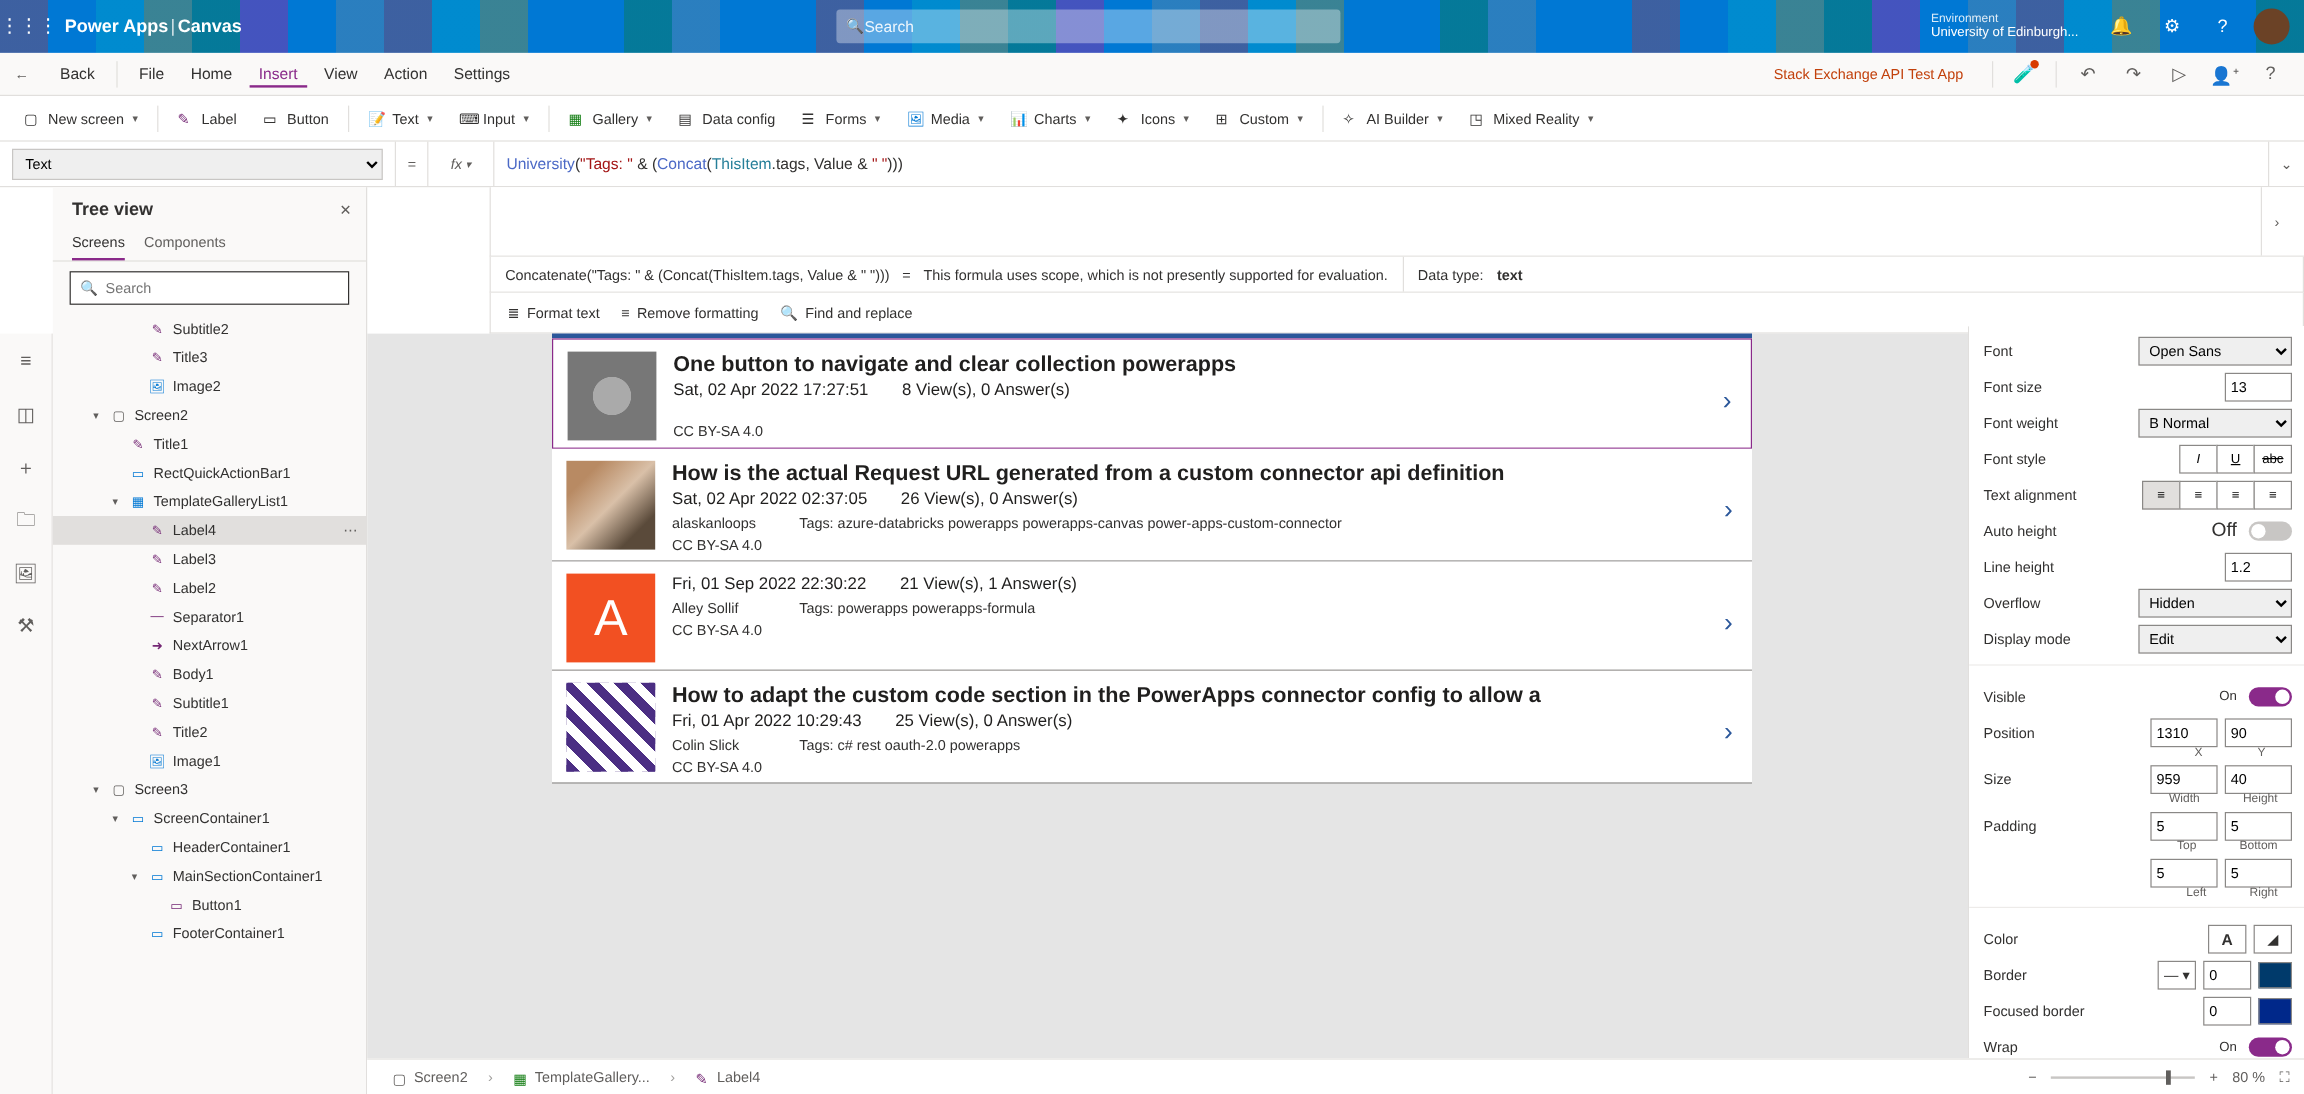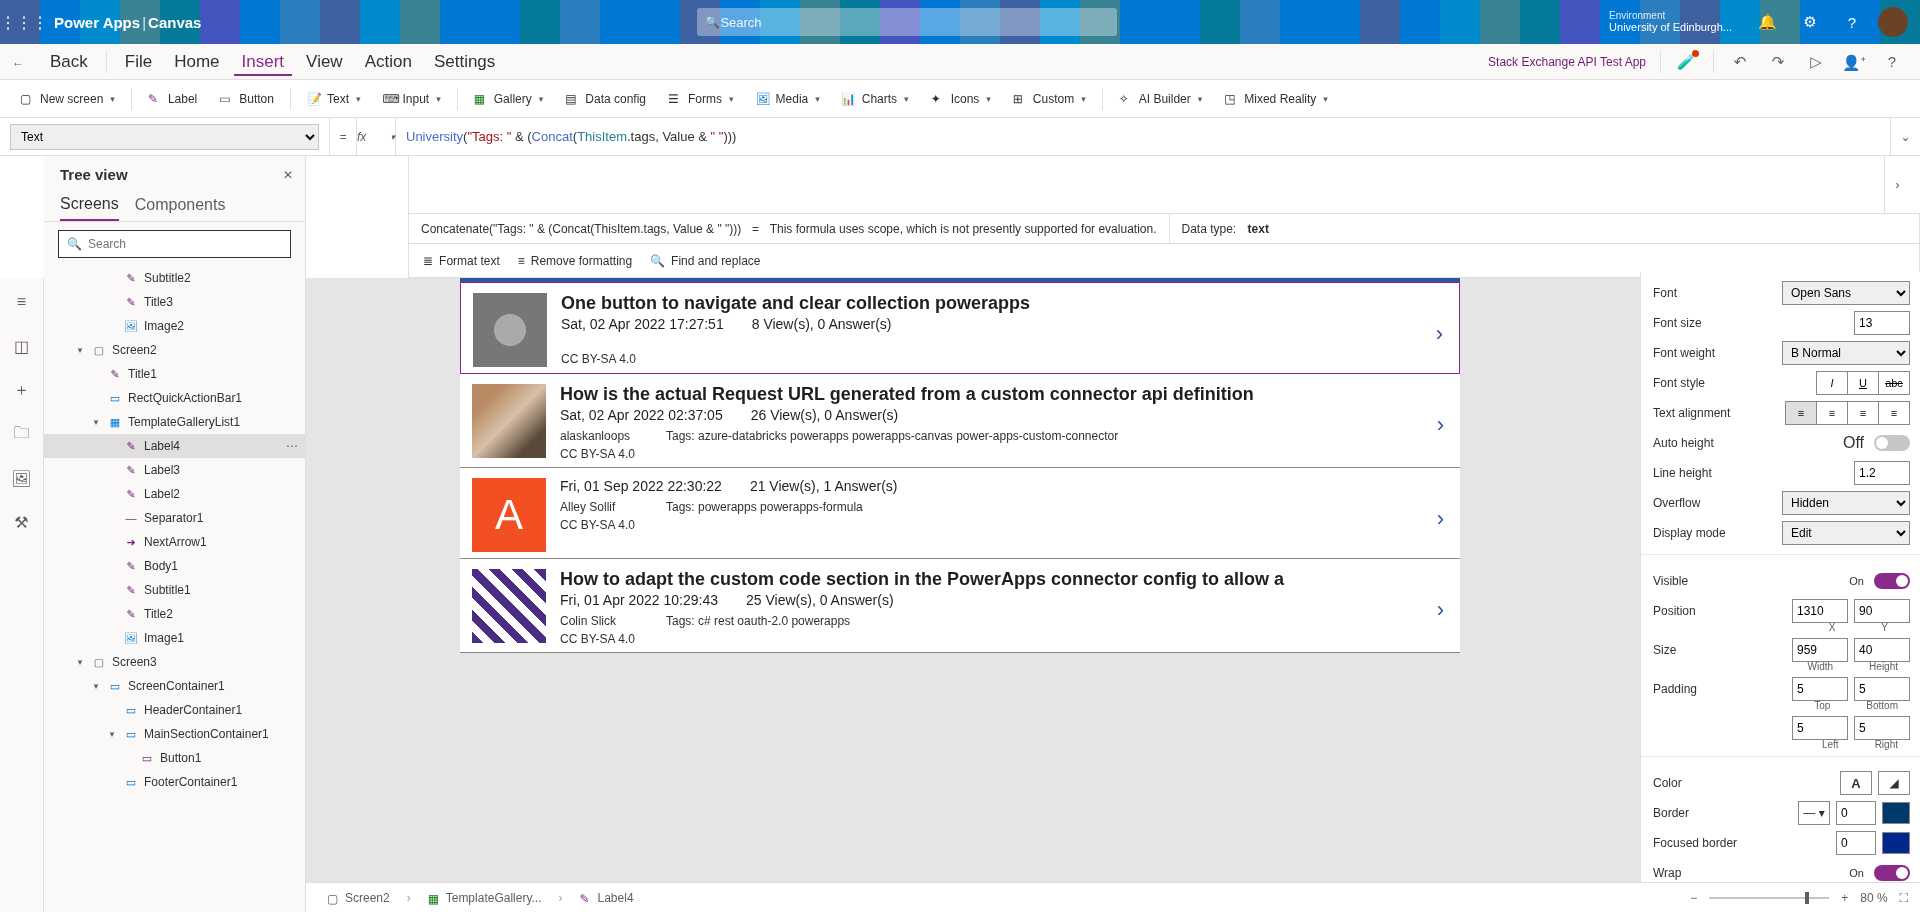--- a/index.html
+++ b/index.html
@@ -23,41 +23,41 @@
 .tb-search input::placeholder { color: #fff; opacity: .9; }
 .tb-right { margin-left: auto; display: flex; align-items: center; gap: 10px; padding-right: 12px; }
 .env { font-size: 11px; line-height: 1.15; padding-right: 10px; }
 .env .lbl { opacity: .85; font-size: 10px; }
 .tb-ico { width: 32px; height: 32px; display: flex; align-items: center; justify-content: center; cursor: pointer; font-size: 15px; }
 .avatar { width: 30px; height: 30px; border-radius: 50%; background: #6b4226; }
 
 
 .menubar { height: 36px; background: #faf9f8; border-bottom: 1px solid #e1dfdd; display: flex; align-items: center; padding: 0 12px; gap: 6px; }
 .mb-back { width: 24px; cursor: pointer; color: #605e5c; }
-.mb-item { padding: 4px 8px; cursor: pointer; color: #323130; font-size: 17px; }
+.mb-item { padding: 4px 8px; cursor: pointer; color: #323130; font-size: 13px; }
 .mb-item.active { color: #8a2a8a; border-bottom: 2px solid #8a2a8a; padding-bottom: 2px; }
 .mb-spacer { flex: 1; }
-.mb-appname { color: #701a75; margin-right: 4px; font-size: 12px; }
+.mb-appname { color: #c2410c; margin-right: 14px; font-size: 12px; }
 .mb-divider { width: 1px; height: 22px; background: #e1dfdd; margin: 0 4px; }
 .mb-ico { width: 32px; height: 32px; display: flex; align-items: center; justify-content: center; cursor: pointer; color: #605e5c; font-size: 15px; position: relative; }
 .badge::after { content: ""; position: absolute; top: 4px; right: 4px; width: 7px; height: 7px; background: #d83b01; border-radius: 50%; }
 
 
 .ribbon { height: 38px; background: #fff; border-bottom: 1px solid #e1dfdd; display: flex; align-items: center; padding: 0 12px; gap: 6px; font-size: 12px; color: #323130; }
 .rb-item { display: flex; align-items: center; gap: 6px; padding: 4px 8px; cursor: pointer; border-radius: 3px; }
 .rb-ico { width: 14px; height: 14px; display: inline-block; }
 .rb-divider { width: 1px; height: 22px; background: #e1dfdd; margin: 0 2px; }
 .chev { font-size: 9px; color: #605e5c; margin-left: 1px; }
 
 
 .proprow { height: 38px; display: flex; align-items: stretch; border-bottom: 1px solid #e1dfdd; }
 .prop-select { width: 330px; border-right: 1px solid #e1dfdd; display: flex; align-items: center; padding: 0 10px; }
 .prop-select select { flex: 1; border: 1px solid #c8c6c4; height: 26px; font-size: 12px; padding: 0 6px; }
 .eq { width: 26px; display: flex; align-items: center; justify-content: center; color: #605e5c; font-style: italic; }
-.fx { width: 40px; display: flex; align-items: center; justify-content: space-between; gap: 2px; font-style: italic; color: #605e5c; border-left: 1px solid #e1dfdd; border-right: 1px solid #e1dfdd; cursor: pointer; }
+.fx { width: 56px; display: flex; align-items: center; justify-content: center; gap: 2px; font-style: italic; color: #605e5c; border-left: 1px solid #e1dfdd; border-right: 1px solid #e1dfdd; cursor: pointer; }
 .formula { flex: 1; display: flex; align-items: center; padding: 0 10px; font-family: Consolas, monospace; font-size: 13px; color: #323130; white-space: pre; overflow: hidden; }
 .token-fn { color: #4b69c6; }
 .token-str { color: #a31515; }
 .token-scope { color: #267f99; }
 .fb-expand { width: 30px; border-left: 1px solid #e1dfdd; display: flex; align-items: center; justify-content: center; cursor: pointer; color: #605e5c; }
 
 
 .intel1 { margin-left: 408px; height: 58px; background: #fff; border: 1px solid #e1dfdd; border-top: none; border-right: none; display: flex; align-items: flex-start; padding: 0 10px; }
 .intel1 .right-caret { width: 26px; align-self: stretch; display: flex; align-items: center; justify-content: center; color: #605e5c; cursor: pointer; border-left: 1px solid #e1dfdd; margin-left: auto; }
 .intel-info { height: 30px; background: #fff; border: 1px solid #e1dfdd; border-top: none; display: flex; align-items: center; font-size: 12px; color: #323130; margin-left: 408px; }
@@ -70,21 +70,21 @@
 .cols { display: flex; height: calc(100% - 44px - 36px - 38px - 38px - 58px - 30px - 34px); }
 
 
 .rail { width: 44px; background: #faf9f8; border-right: 1px solid #e1dfdd; display: flex; flex-direction: column; align-items: center; padding-top: 8px; gap: 12px; }
 .rail .ri { width: 32px; height: 32px; display: flex; align-items: center; justify-content: center; cursor: pointer; color: #605e5c; font-size: 16px; }
 
 
 .tree { width: 262px; border-right: 1px solid #e1dfdd; background: #faf9f8; display: flex; flex-direction: column; margin-top: -122px; z-index: 2; }
 .tree-head { display: flex; align-items: center; justify-content: space-between; padding: 10px 12px 4px 16px; }
 .tree-head h3 { font-size: 15px; font-weight: 600; }
-.tree-tabs { display: flex; gap: 16px; padding: 0 16px; border-bottom: 1px solid #e1dfdd; font-size: 16px; align-items: center; }
+.tree-tabs { display: flex; gap: 16px; padding: 0 16px; border-bottom: 1px solid #e1dfdd; font-size: 12px; }
 .tree-tab { padding: 8px 0 6px; cursor: pointer; color: #605e5c; }
 .tree-tab.active { color: #323130; border-bottom: 2px solid #8a2a8a; }
 .tree-search { padding: 8px 14px; }
 .tree-search .box { border: 1px solid #323130; height: 28px; display: flex; align-items: center; padding: 0 8px; gap: 6px; background: #fff; }
 .tree-search input { border: none; outline: none; flex: 1; font-size: 12px; }
 .tree-list { flex: 1; overflow-y: auto; padding: 0 0 6px 0; }
 .tn { display: flex; align-items: center; gap: 6px; height: 24px; padding-right: 6px; cursor: pointer; white-space: nowrap; }
 .tn .caret { width: 12px; text-align: center; color: #605e5c; font-size: 9px; }
 .tn .ico { width: 14px; height: 14px; display: inline-flex; align-items: center; justify-content: center; color: #742774; font-size: 11px; }
 .tn .ico.lay { color: #0078d4; }

